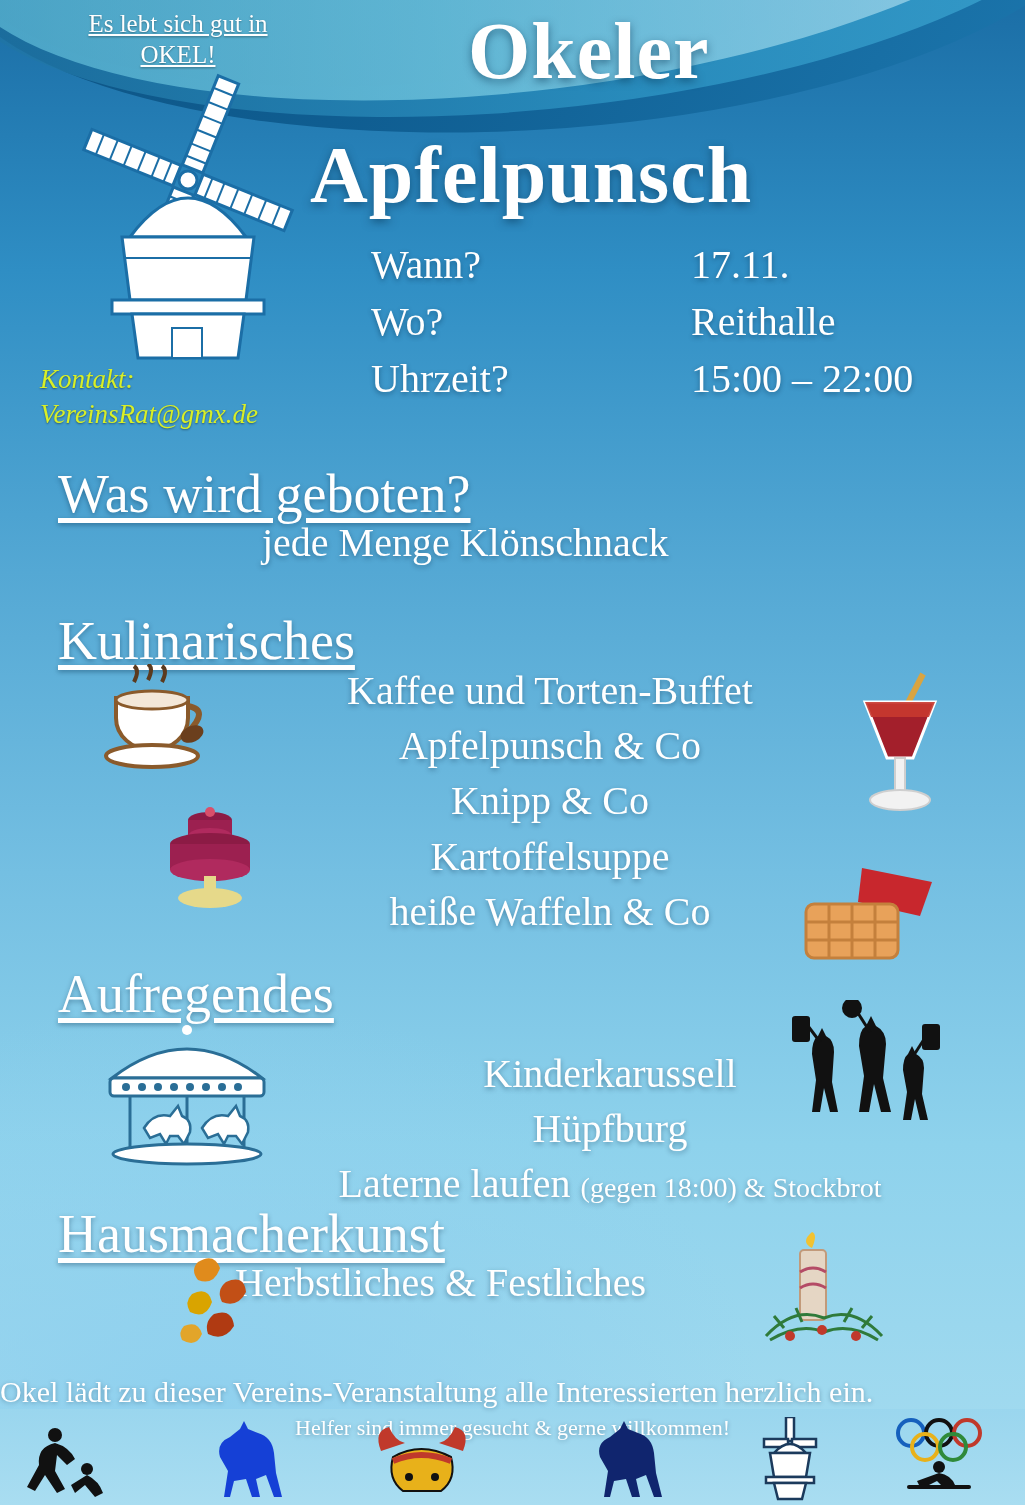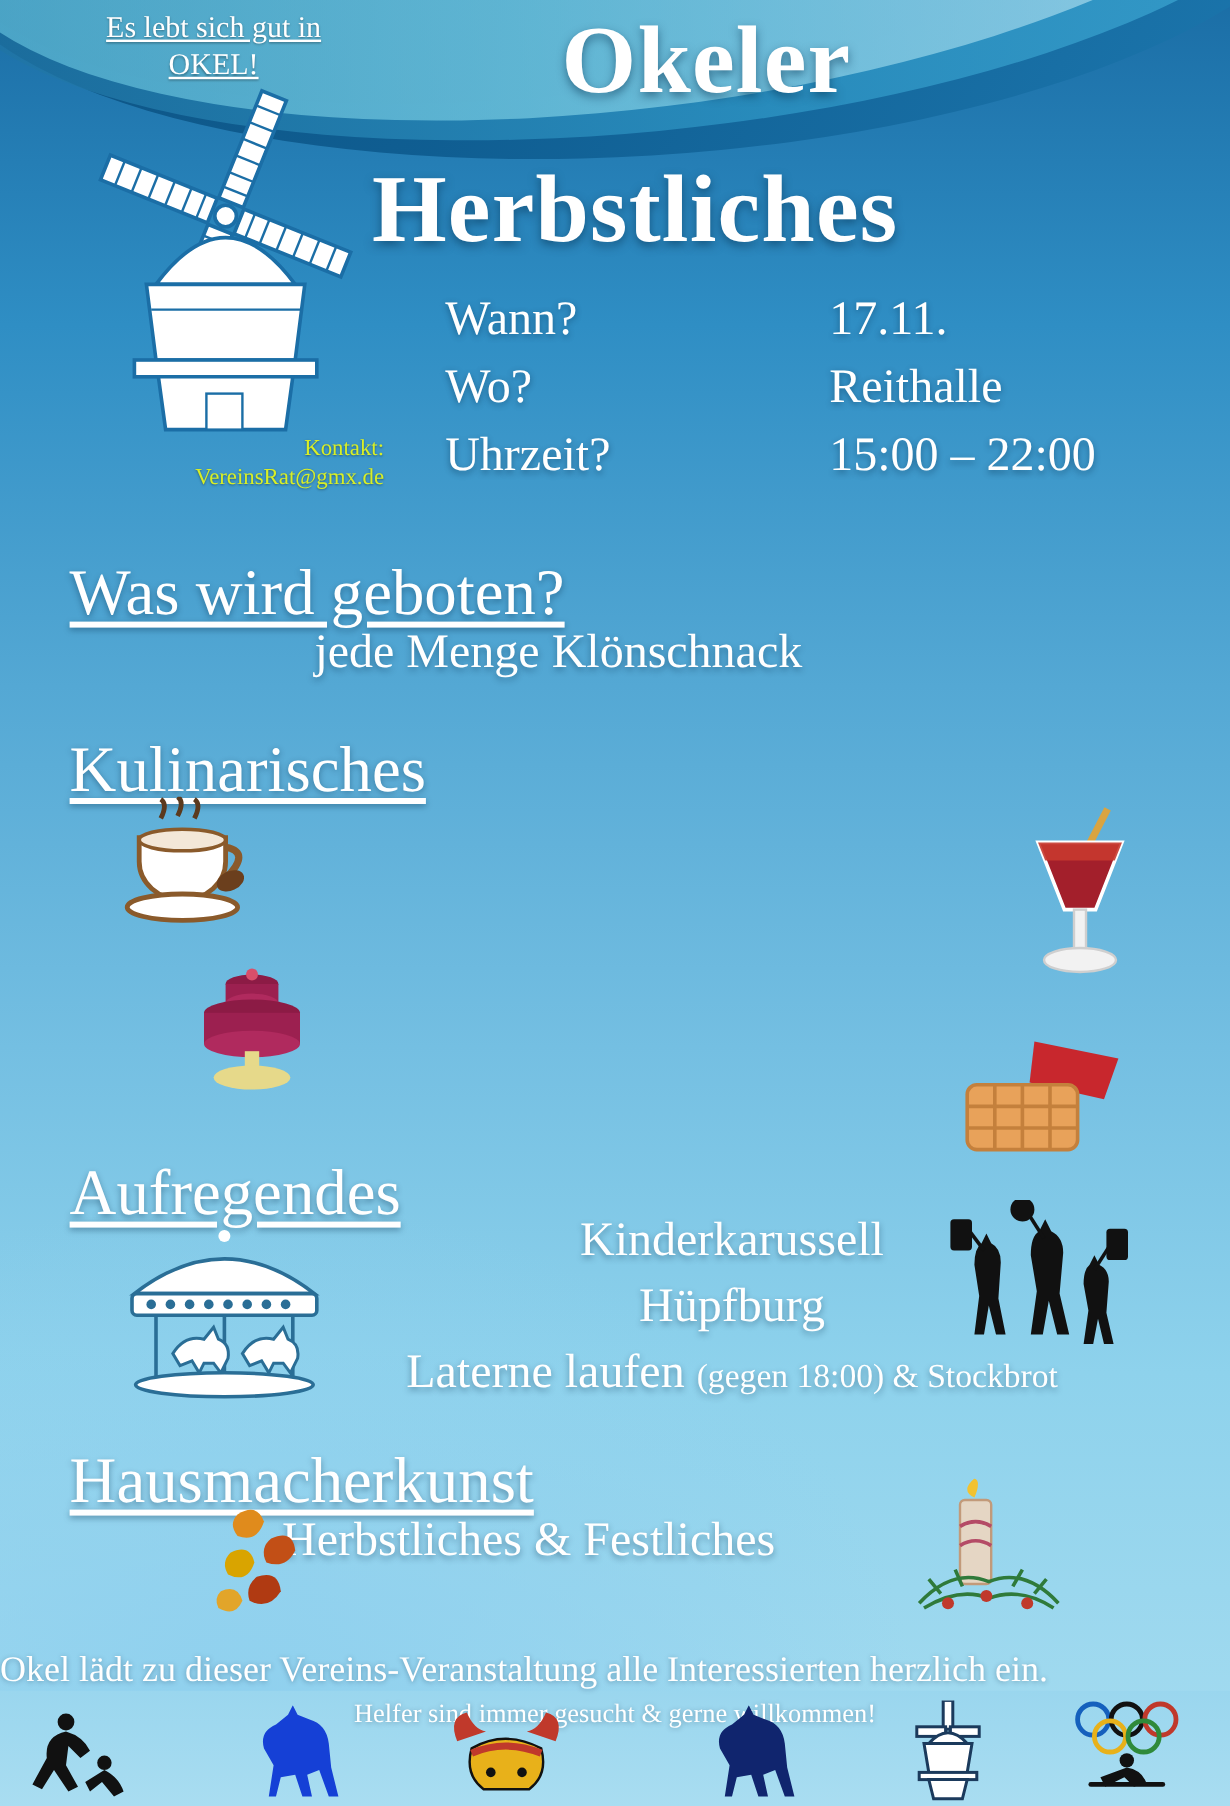--- a/index.html
+++ b/index.html
@@ -85,25 +85,26 @@
     left: 60px;
     top: 62px;
     width: 250px;
     height: 300px;
   }
   .contact {
     position: absolute;
     left: 40px;
     top: 362px;
     width: 280px;
-    text-align: right;
+    text-align: left;
     color: #d8ef27;
-    font-size: 19px;
+    font-size: 27px;
     line-height: 1.28;
     text-shadow: 0 1px 2px rgba(0,0,0,.45);
+    font-style: italic;
   }
   .title1, .title2 {
     position: absolute;
     color: #ffffff;
     font-weight: bold;
     letter-spacing: 1px;
     text-shadow: 0 3px 8px rgba(0,40,70,.5);
     white-space: nowrap;
   }
   .title1 {
@@ -151,21 +152,21 @@
   }
   .small-inline { font-size: 28px; }
 
   #h-geboten { left: 58px; top: 463px; }
   #l-geboten { left: 250px; top: 515px; text-align: left; margin-left: 12px; }
 
   #h-kulinarisches { left: 58px; top: 610px; }
   #l-kulinarisches { left: 285px; top: 663px; width: 530px; }
 
   #h-aufregendes { left: 58px; top: 963px; }
-  #l-aufregendes { left: 280px; top: 1005px; width: 660px; }
+  #l-aufregendes { left: 280px; top: 1046px; width: 660px; }
 
   #h-hausmacher { left: 58px; top: 1203px; }
   #l-hausmacher { left: 235px; top: 1255px; text-align: left; }
 
   .footer1 {
     position: absolute;
     left: 0; top: 1375px;
     width: 1025px;
     color: #ffffff;
     font-size: 30px;
@@ -274,21 +275,21 @@
       <rect x="112" y="266" width="30" height="30" fill="#ffffff" stroke="#1b6ea6" stroke-width="2"></rect>
     </g>
   </svg>
 
   <div class="contact">
     <div>Kontakt:</div>
     <div>VereinsRat@gmx.de</div>
   </div>
 
   <div class="title1">Okeler</div>
-  <div class="title2">Herbstliches</div>
+  <div class="title2">Apfelpunsch</div>
 
   <div class="facts">
     <table>
       <tbody>
           <tr>
         <td class="q">Wann?</td>
         <td class="a">17.11.</td>
       </tr>
       <tr>
         <td class="q">Wo?</td>
@@ -301,20 +302,27 @@
     </tbody>
       </table>
   </div>
 
   <div class="heading" id="h-geboten">Was wird geboten?</div>
   <div class="lines" id="l-geboten">
     <div>jede Menge Klönschnack</div>
   </div>
 
   <div class="heading" id="h-kulinarisches">Kulinarisches</div>
+  <div class="lines" id="l-kulinarisches">
+    <div>Kaffee und Torten-Buffet</div>
+    <div>Apfelpunsch &amp; Co</div>
+    <div>Knipp &amp; Co</div>
+    <div>Kartoffelsuppe</div>
+    <div>heiße Waffeln &amp; Co</div>
+  </div>
 
   <div class="heading" id="h-aufregendes">Aufregendes</div>
   <div class="lines" id="l-aufregendes">
     <div>Kinderkarussell</div>
     <div>Hüpfburg</div>
     <div>
       <span>Laterne laufen</span>
       <span class="small-inline">(gegen 18:00) &amp; Stockbrot</span>
     </div>
   </div>

